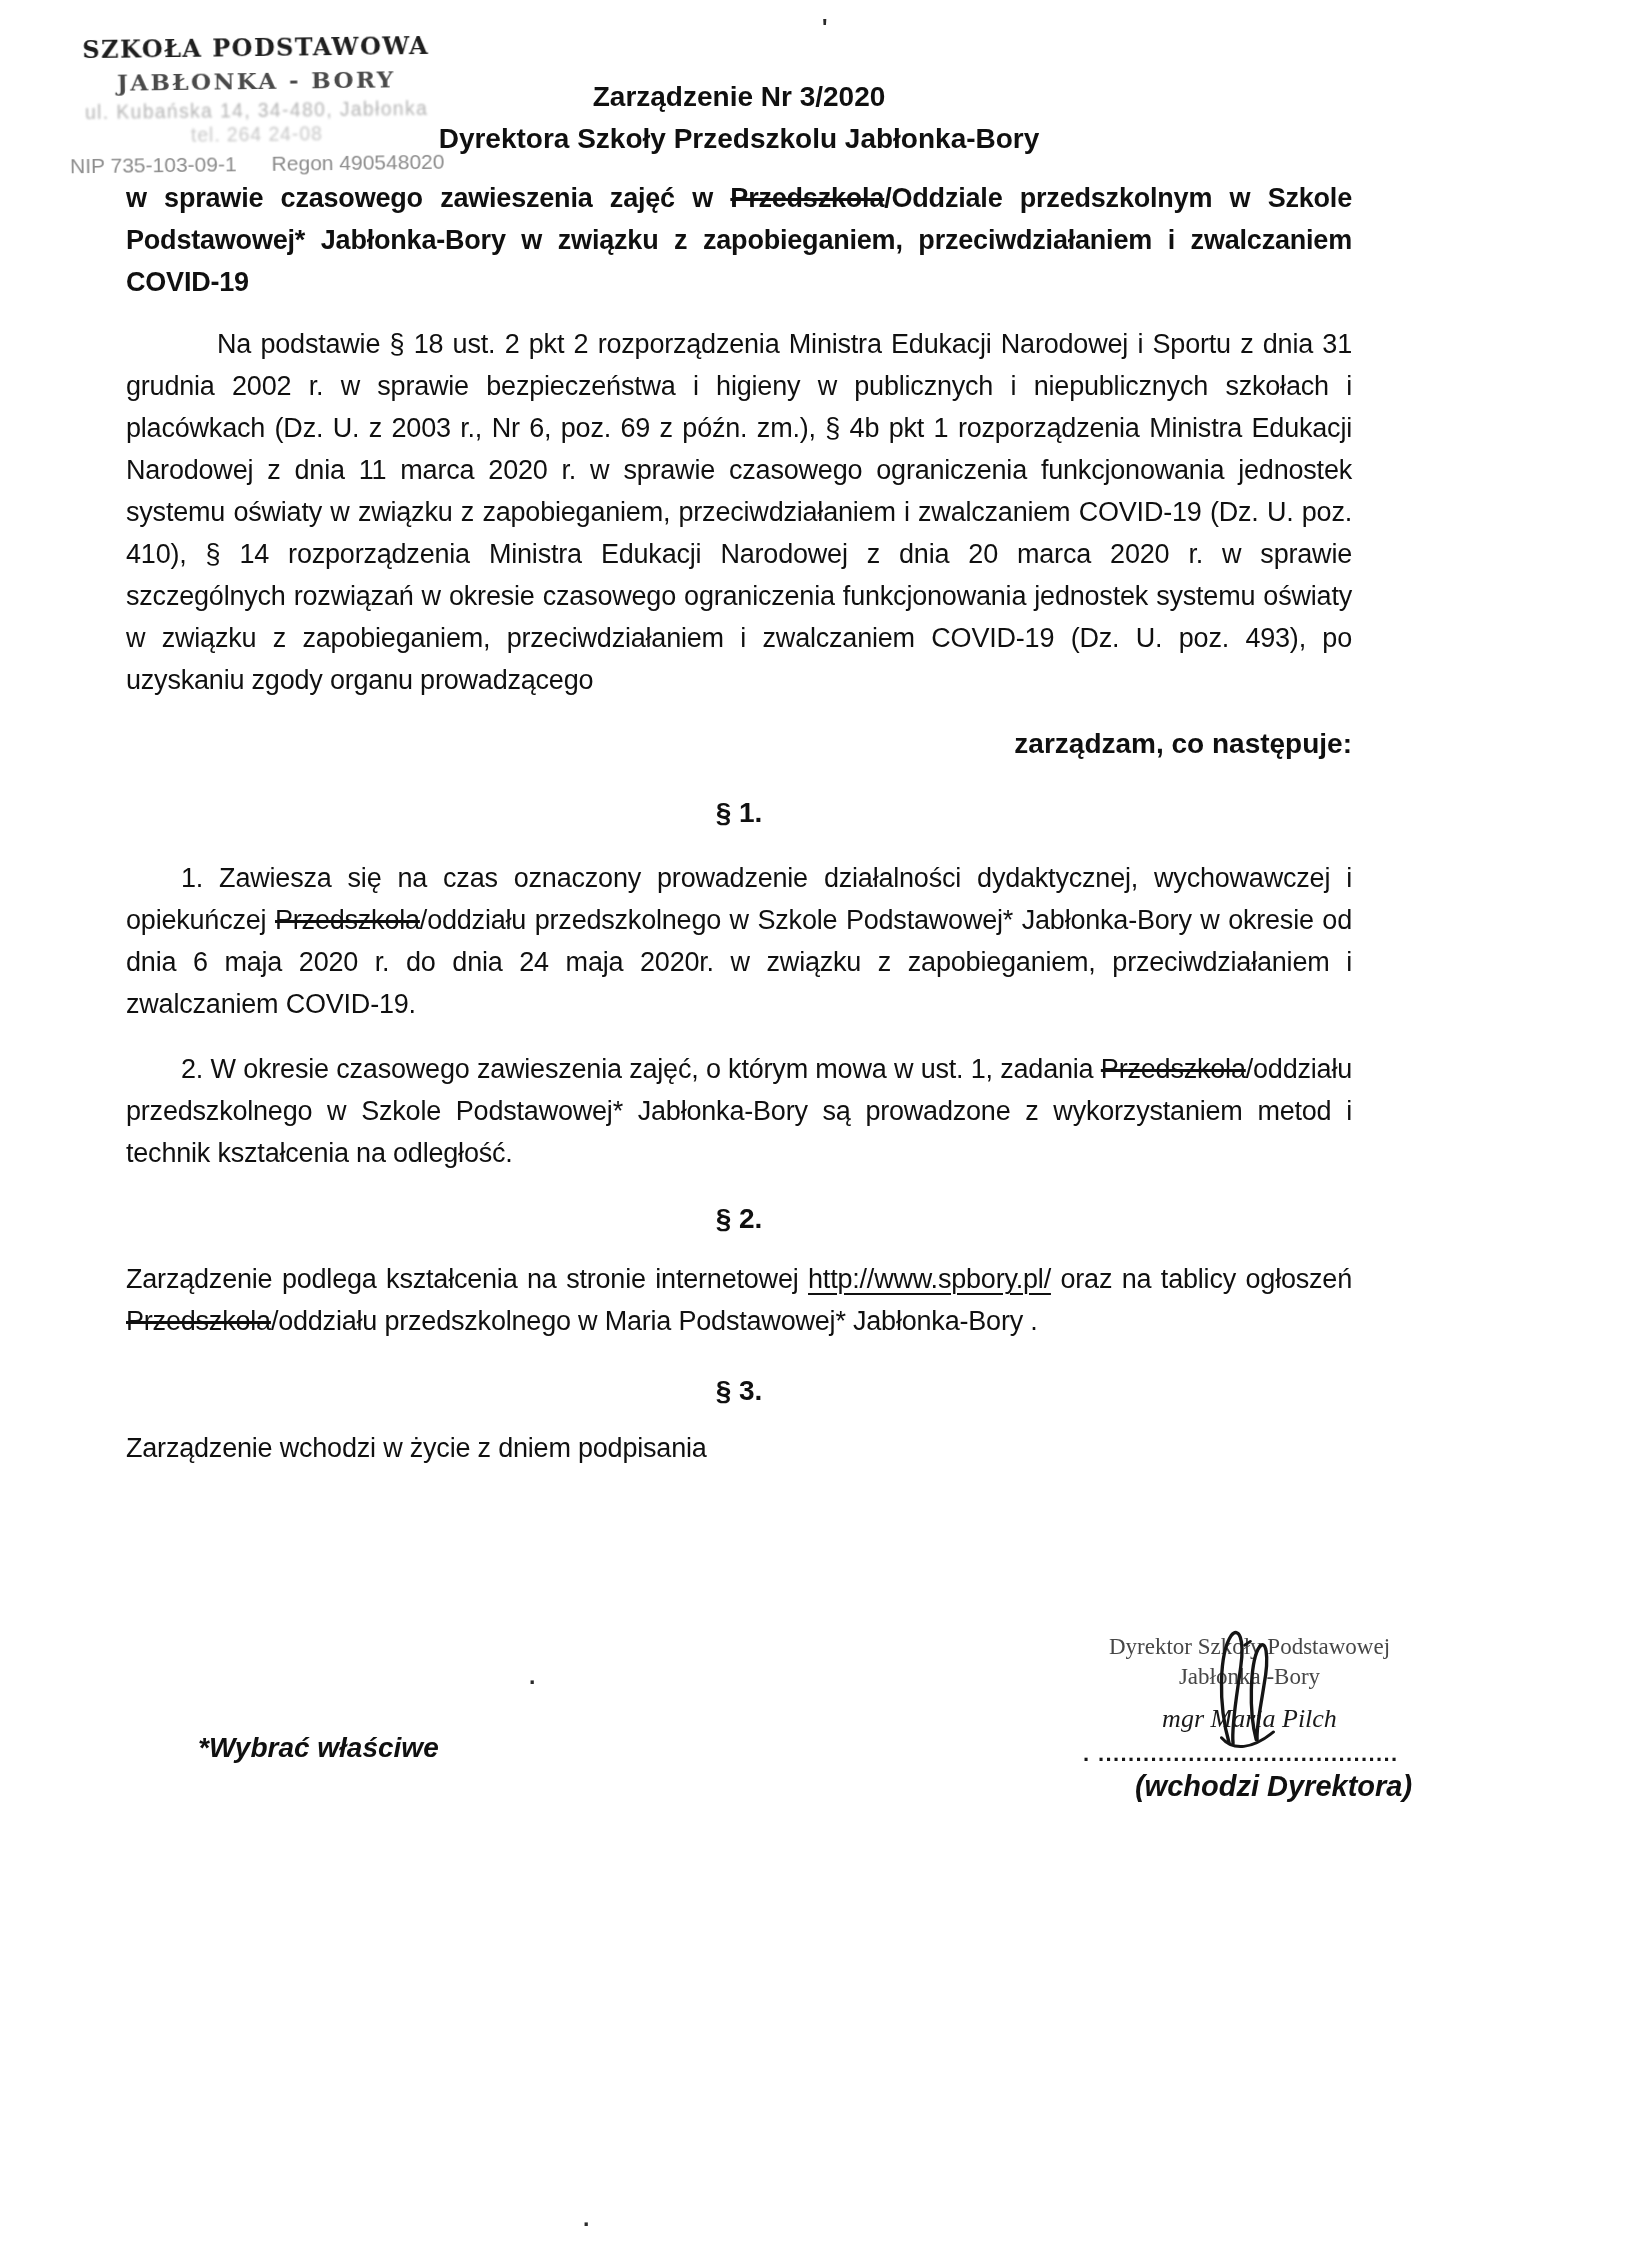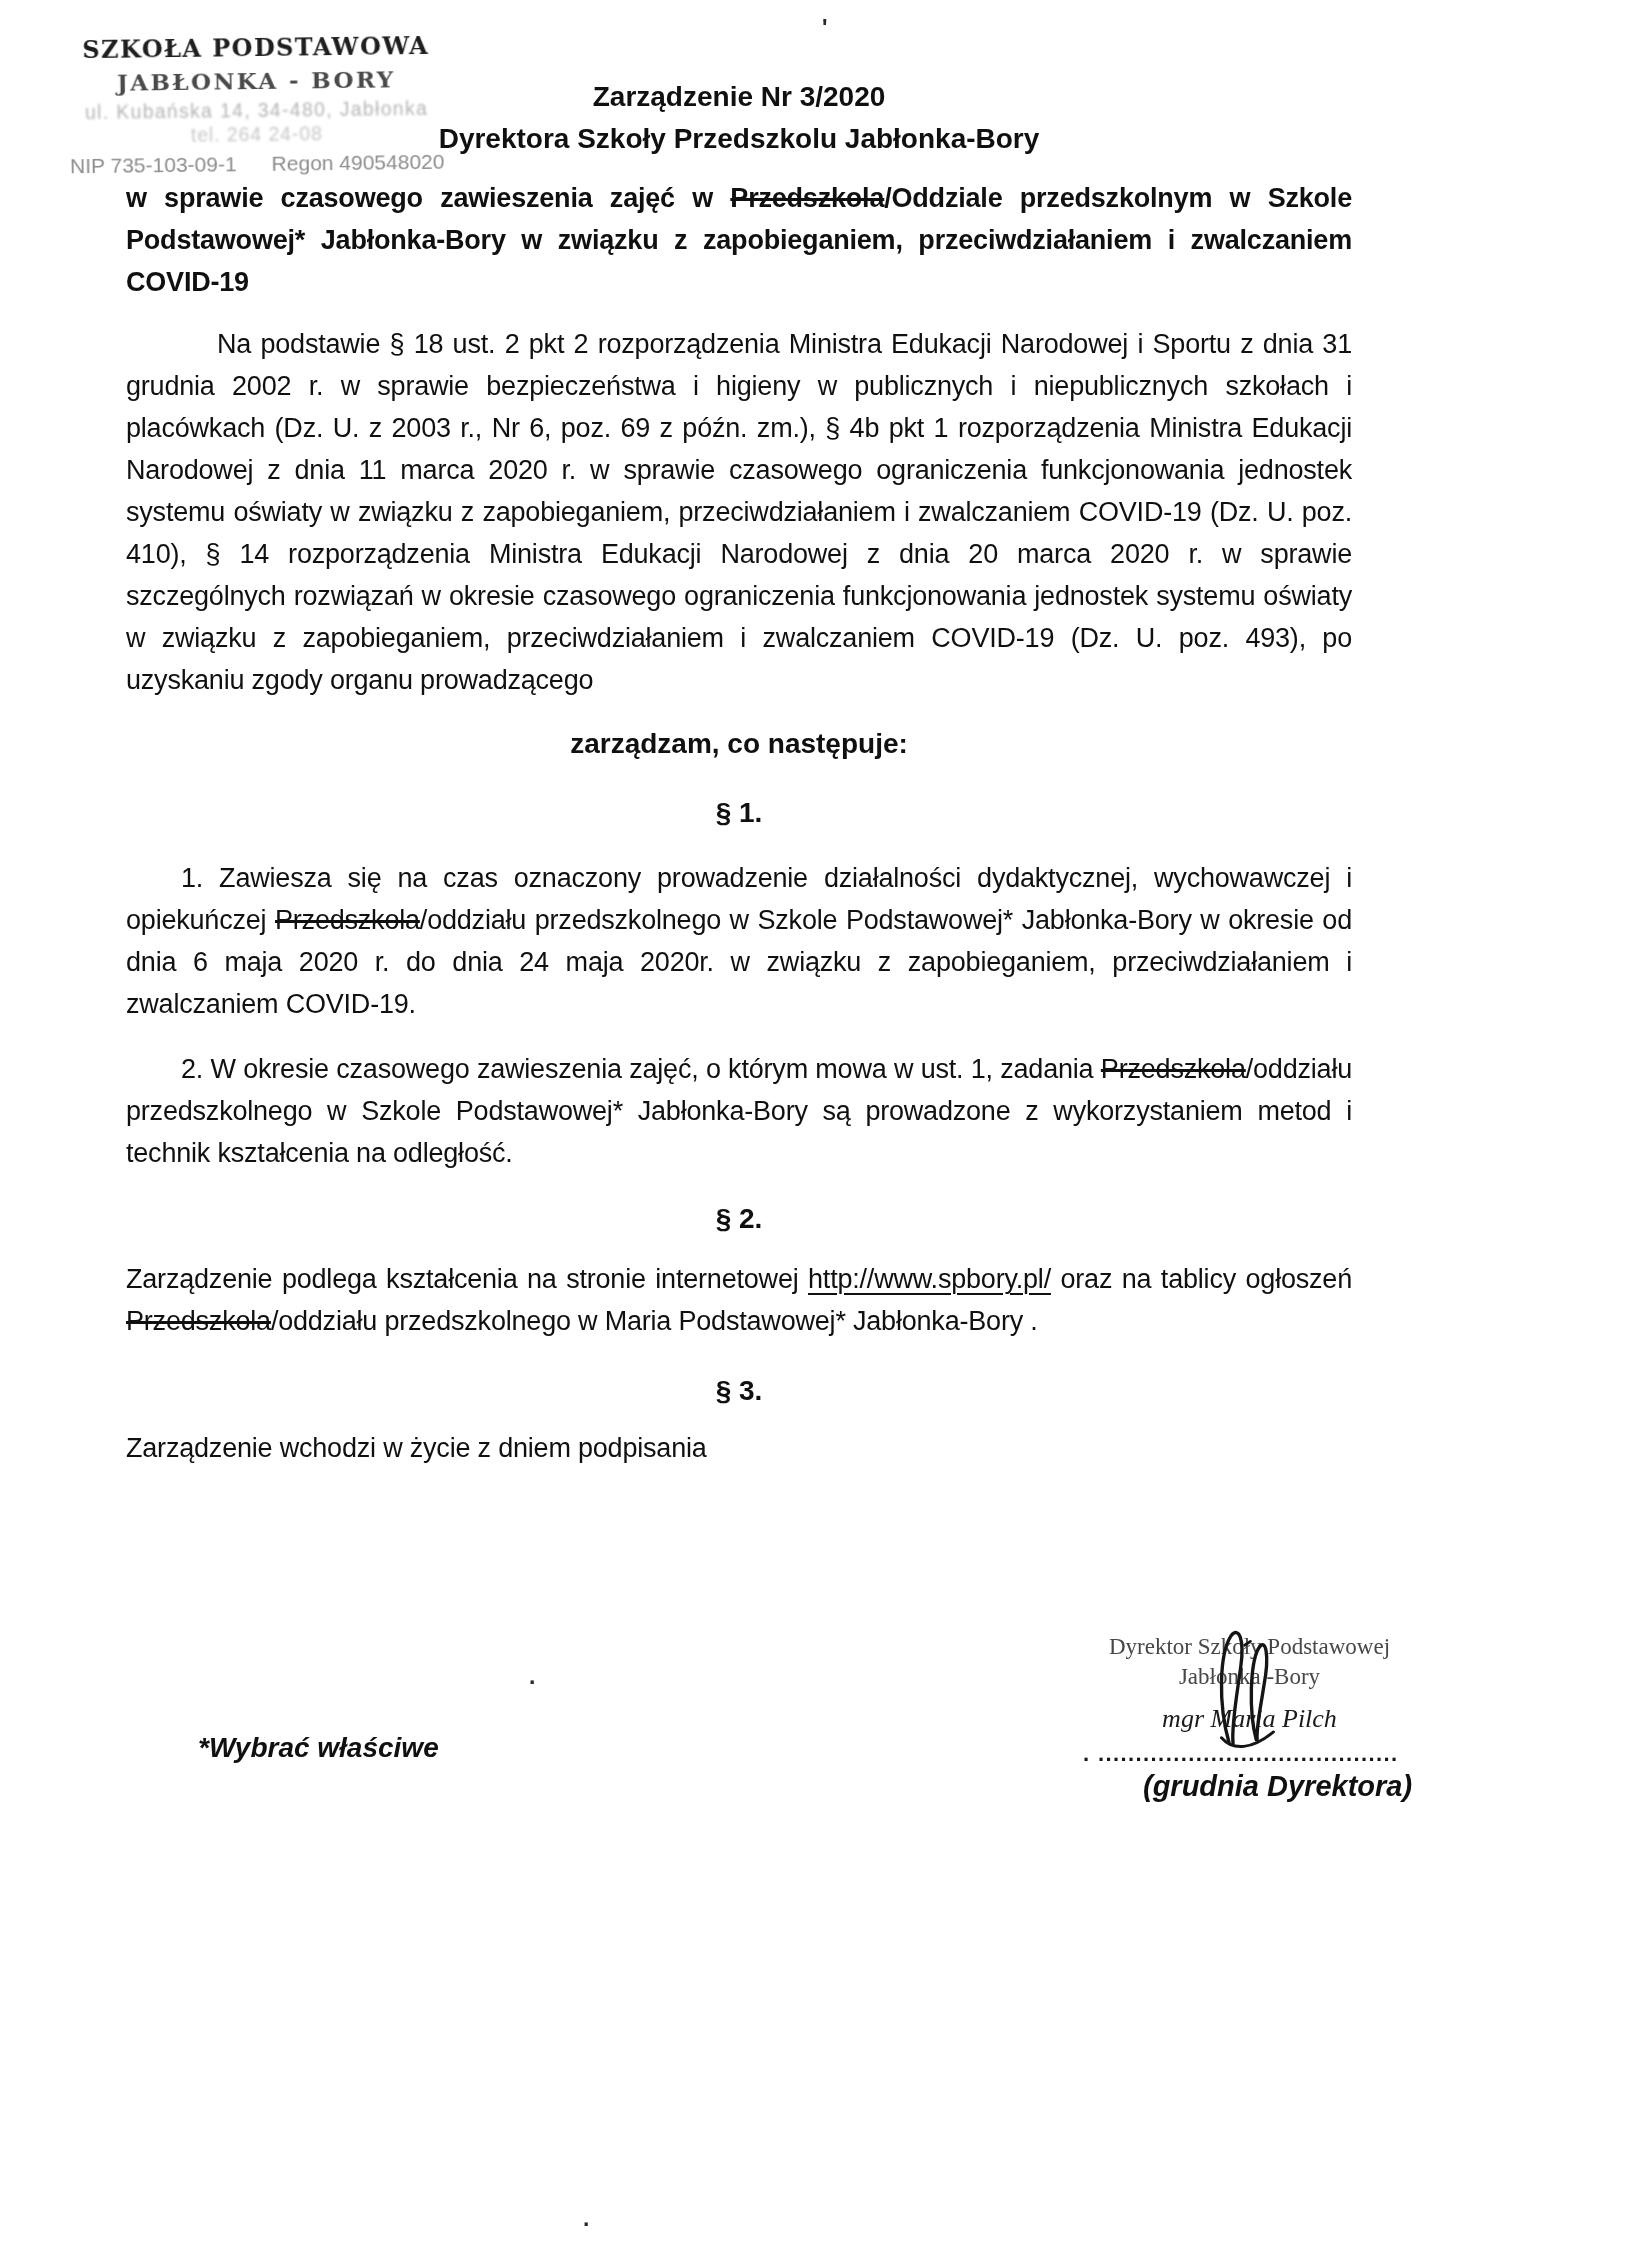--- a/index.html
+++ b/index.html
@@ -20,21 +20,21 @@
   .stamp-l5 { font-size:21px; color:#8d8d8d; filter:blur(0.5px); margin-top:5.8px; white-space:pre; }
 
   
   .content { position:absolute; left:126px; top:0; width:1226px; padding-top:76px; }
   .title-line { text-align:center; font-weight:bold; font-size:28px; line-height:42px; margin:0; }
   p { margin:0; }
   .body-text { font-size:27px; line-height:42px; letter-spacing:-0.2px; text-align:justify; }
   .subject { margin-top:17.4px; font-weight:bold; word-spacing:3.9px; }
   .legal { margin-top:19.3px; text-indent:91px; }
   .heading-center { text-align:center; font-weight:bold; font-size:28px; line-height:42px; }
-  .mt-order { margin-top:22px; }
+  .mt-order { margin-top:22px;text-align:right; }
   .mt-s1 { margin-top:27px; }
   .para-1 { margin-top:23px; text-indent:55px; }
   .para-2 { margin-top:23px; text-indent:55px; }
   .mt-s2 { margin-top:24px; }
   .para-3 { margin-top:18.3px; }
   .mt-s3 { margin-top:28px; }
   .para-4 { margin-top:15.4px; text-align:left; }
 
   .strike { text-decoration:line-through; text-decoration-thickness:2.9px; }
   .doc-link { color:#101010; text-decoration:underline; text-underline-offset:4.8px;
@@ -100,21 +100,21 @@
   <div class="heading-center mt-s3">§ 3.</div>
 
   <p class="body-text para-4">Zarządzenie wchodzi w życie z dniem podpisania</p>
 </div>
 
 <div class="sig">
   <div class="sig-role">Dyrektor Szkoły Podstawowej</div>
   <div class="sig-role">Jabłonka -Bory</div>
   <div class="sig-name">mgr Maria Pilch</div>
   <div class="sig-dots">. ........................................</div>
-  <div class="sig-cap">(grudnia Dyrektora)</div>
+  <div class="sig-cap">(wchodzi Dyrektora)</div>
 </div>
 
 <svg class="sig-scribble" width="92" height="130" viewBox="0 0 95 135">
   <path d="M28,122 C16,80 18,28 30,10 C38,0 44,14 40,42 C36,72 30,104 32,122" fill="none" stroke="#151515" stroke-width="3.5" stroke-linecap="round"></path>
   <path d="M56,118 C48,88 50,40 58,24 C66,10 70,30 64,62 C60,88 56,106 57,118" fill="none" stroke="#151515" stroke-width="3.5" stroke-linecap="round"></path>
   <path d="M20,116 C32,130 52,128 74,110" fill="none" stroke="#151515" stroke-width="3" stroke-linecap="round"></path>
   <path d="M44,20 l6,-4" fill="none" stroke="#151515" stroke-width="3" stroke-linecap="round"></path>
 </svg>
 
 <div class="footnote">*Wybrać właściwe</div>

